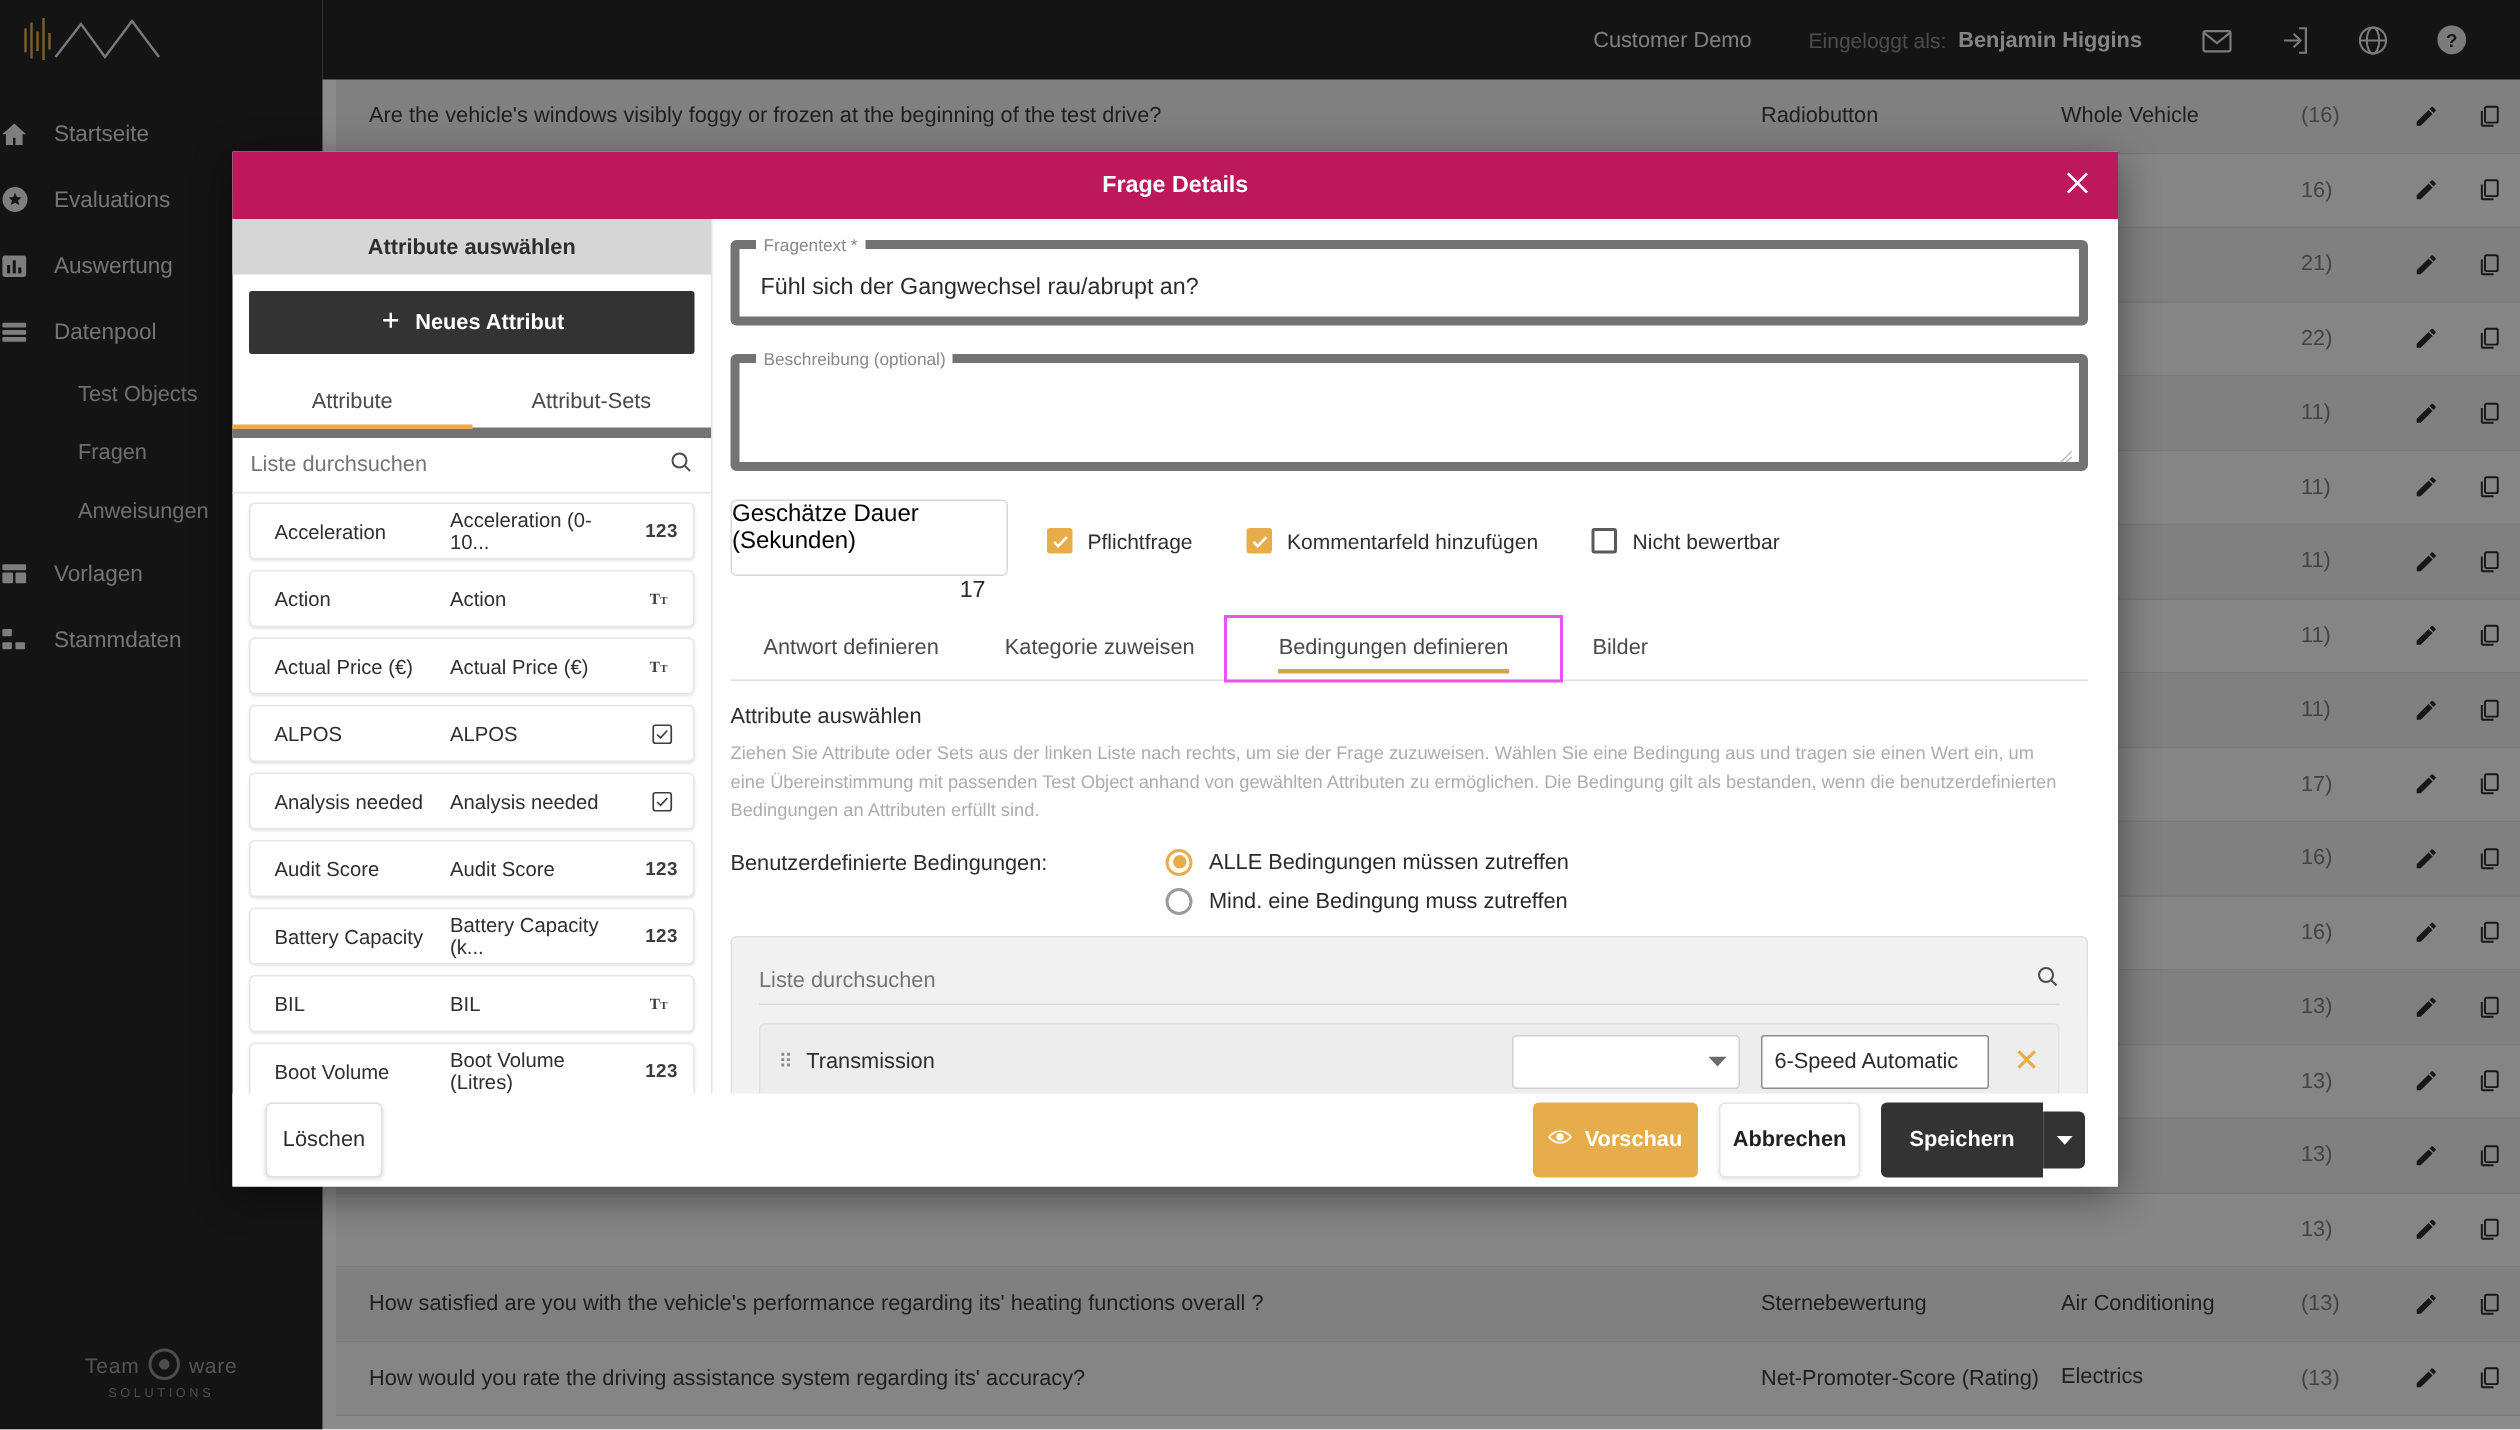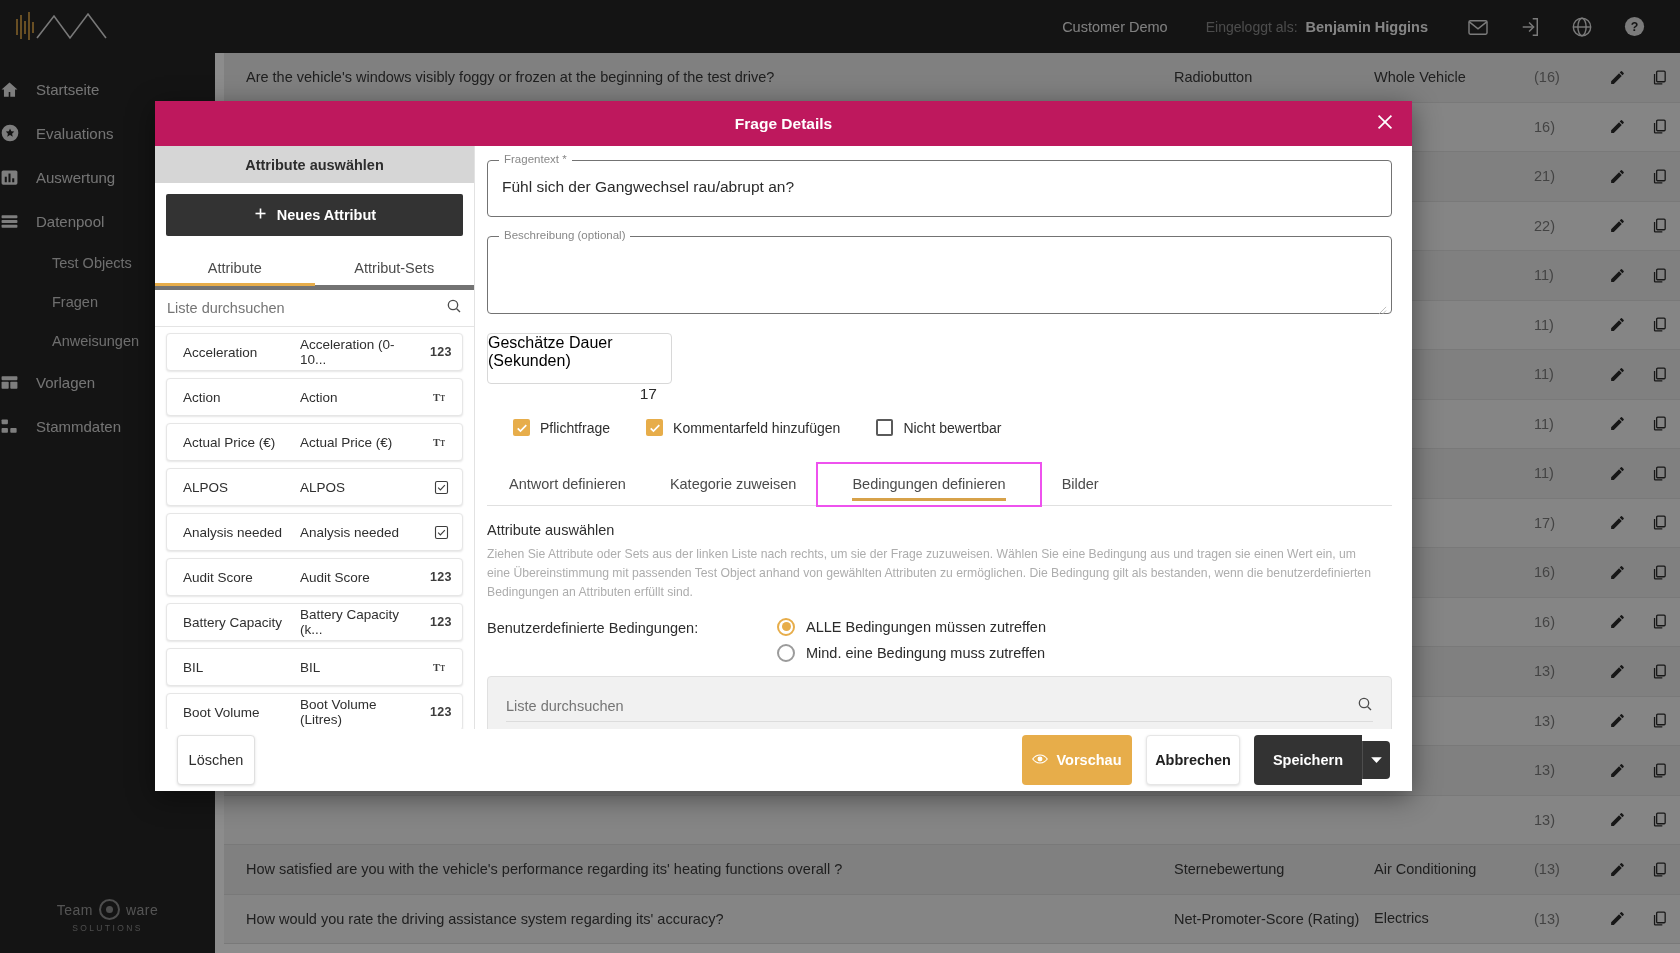--- a/index.html
+++ b/index.html
@@ -112,21 +112,21 @@
     height: 37px; background:#d6d6d6;
     display:flex; align-items:center; justify-content:center;
     font-size:14.5px; font-weight:bold; color:#2e2e2e;
   }
   .new-attr-btn {
     margin: 11px 11px 0 11px; height: 42px; background:#333;
     color:#fff; font-size:14.5px; font-weight:bold;
     display:flex; align-items:center; justify-content:center; gap:9px;
     cursor:pointer; border-radius: 2px;
   }
-  .attr-tabs { display:flex; margin-top: 14px; border-bottom:5px solid #737373; }
+  .attr-tabs { display:flex; margin-top: 14px; border-bottom:7px solid #737373; }
   .attr-tab {
     flex:1; text-align:center; padding: 10px 0 9px 0;
     font-size:14.5px; color:#4a4a4a; cursor:pointer; position:relative;
   }
   .attr-tab.active::after {
     content:""; position:absolute; left:0; right:0; bottom:-1px;
     height:3px; background:#e7ad4a;
   }
   .attr-search {
     display:flex; align-items:center; height:37px;
@@ -144,37 +144,37 @@
     font-size:13.5px; color:#2f2f2f; cursor:grab;
   }
   .ai-name { width: 133px; padding-left: 16px; }
   .ai-disp { flex:1; }
   .ai-type { width: 42px; display:flex; align-items:center; justify-content:center; color:#3d3d3d; font-size:12px;font-weight:bold; }
   .tnum { font-size:12.5px; letter-spacing:.3px; }
 
   
   .form-panel { flex:1; padding: 14px 20px 0 12px; overflow:hidden; position:relative; }
   .field {
-    position:relative; border:1px solid #737373; border-radius:4px;
+    position:relative; border:6px solid #737373; border-radius:4px;
     margin-bottom: 19px; background:#fff;
   }
   .field .flabel {
     position:absolute; top:-8px; left:11px; background:#fff;
     padding: 0 5px; font-size:11.5px; color:#888;
   }
   .field .fval {
     padding: 17px 14px; font-size:15.5px; color:#2b2b2b;
   }
   .f-fragentext { height: 57px; }
   .f-beschreibung { height: 78px; }
   .resize-grip {
     position:absolute; right:4px; bottom:3px; width:9px; height:9px;
     cursor:nwse-resize;
   }
-  .row-duration { display:flex; align-items:flex-start; gap: 16px; margin-bottom: 10px; flex-direction: column; }
+  .row-duration { display:flex; align-items:flex-start; gap: 0; margin-bottom: 10px; }
   .f-dauer {
     width: 185px; height: 51px; position:relative;
     border:1px solid #d8d8d8; border-radius:4px; background:#fff;
   }
   .f-dauer .dval {
     text-align:right; padding: 15px 14px 0 0; font-size:15.5px; color:#2b2b2b;
   }
   .checks { display:flex; align-items:center; gap: 0; margin-left: 26px; margin-top: 19px; }
   .chk { display:flex; align-items:center; font-size:14px; color:#2f2f2f; cursor:pointer; margin-right: 36px; }
   .chk .box {

